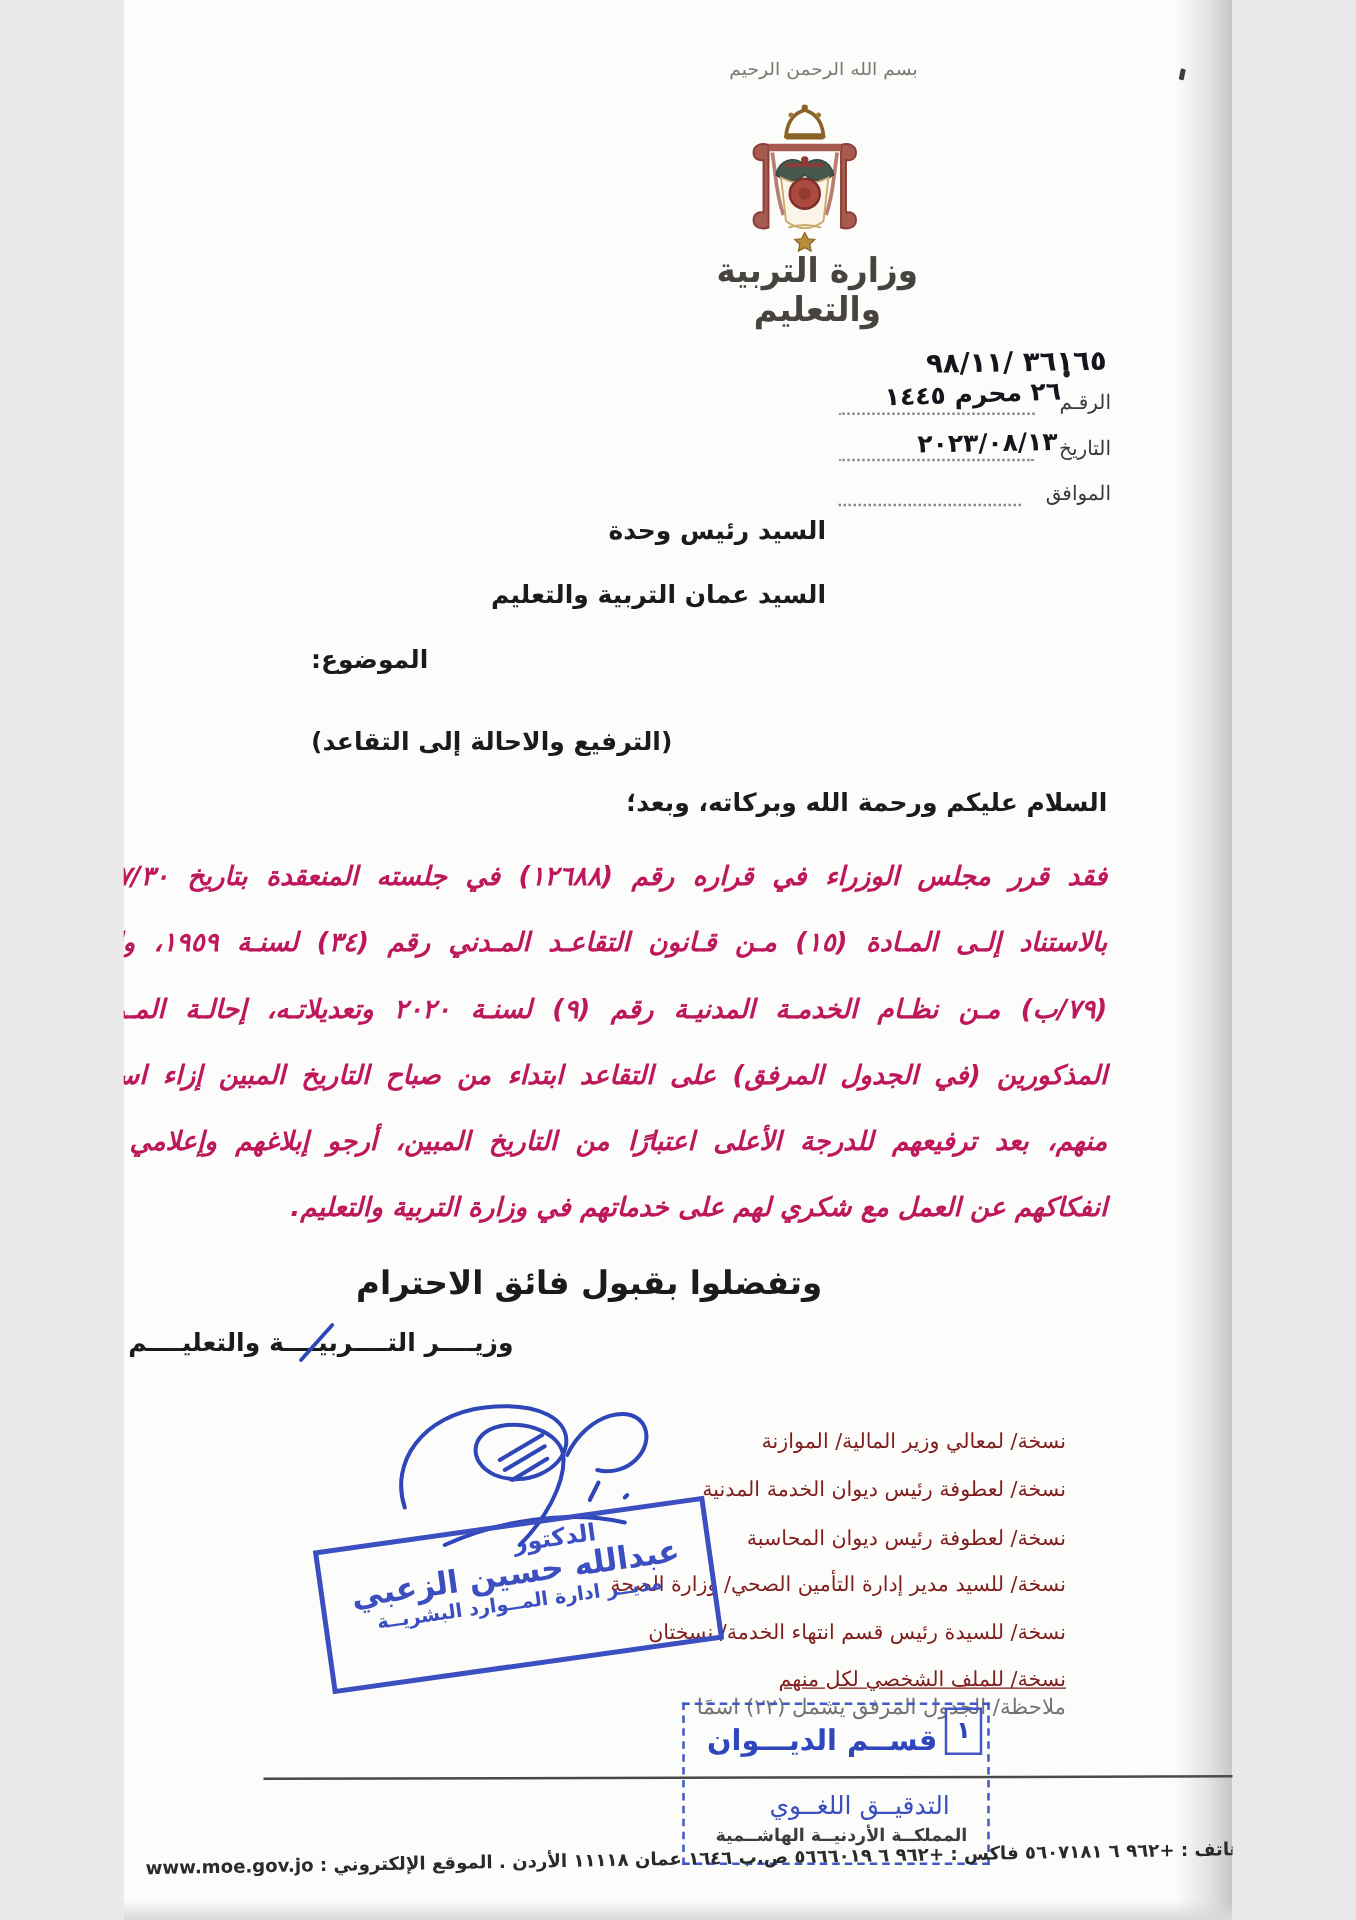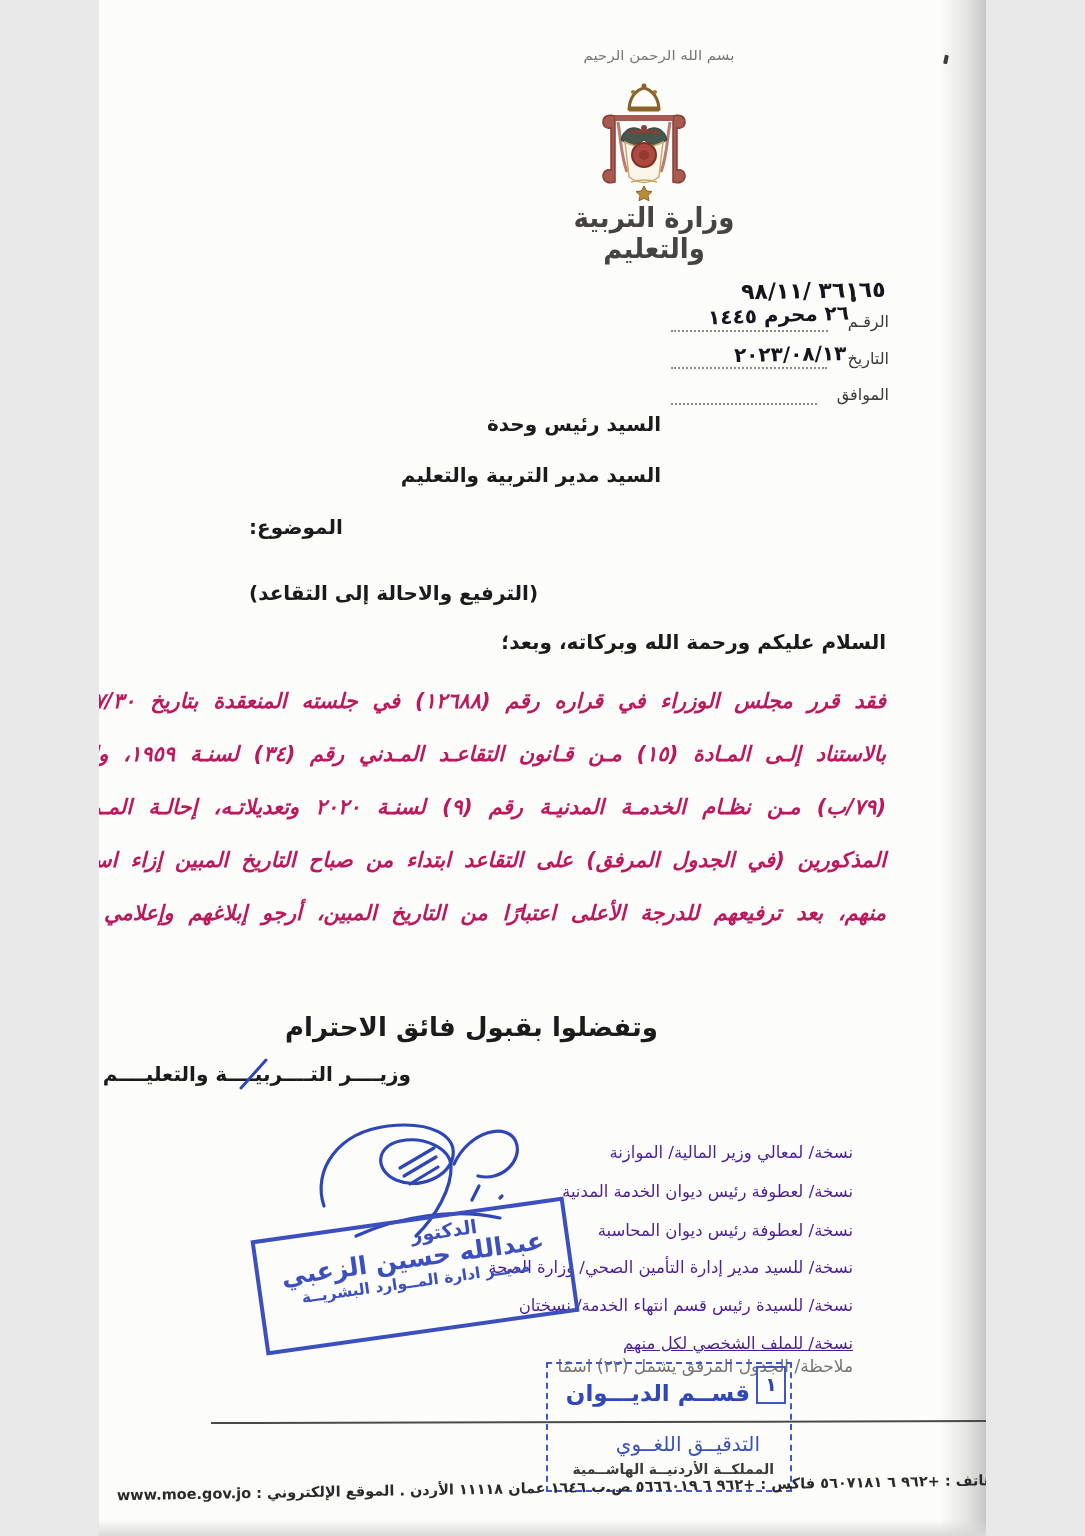--- a/index.html
+++ b/index.html
@@ -25,21 +25,21 @@
   .refval{font-size:20px;font-weight:bold;color:#15151d;}
   
   .addr{right:325px;font-size:20px;font-weight:bold;}
   .subj{left:150px;font-size:20px;font-weight:bold;}
   .greeting{right:100px;top:630px;font-size:20px;font-weight:bold;}
   .bodyline{right:100px;width:845px;font-size:21px;font-weight:bold;color:#be185d;text-align:justify;text-align-last:justify;line-height:1.25;font-style:italic;}
   .bodyline.last{text-align-last:right;}
   .closing{right:328px;top:1012px;font-size:26px;font-weight:bold;}
   .minister{right:575px;top:1062px;font-size:20px;font-weight:bold;white-space:nowrap;}
   
-  .copyline{right:133px;font-size:16.5px;color:#4c1d95;}
+  .copyline{right:133px;font-size:16.5px;color:#7f1d1d;}
   .noteline{right:133px;top:1356px;font-size:17px;color:#737373;}
   
   .hr-stamp{left:158px;top:1218px;width:308px;height:108px;transform:rotate(-8deg);
     border:4px solid #3c4fc0;color:#3c4fc0;text-align:center;background:rgba(255,255,255,0);}
   .hr-stamp .l1{font-size:19px;font-weight:bold;margin-top:2px;padding-left:70px;}
   .hr-stamp .l2{font-size:25px;font-weight:bold;margin-top:-2px;letter-spacing:-1px;}
   .hr-stamp .l3{font-size:15.5px;font-weight:bold;margin-top:0px;}
   
   .diwan-stamp{left:447px;top:1362px;width:242px;height:126px;border:2px dashed #4157c6;color:#2f46bd;}
   .diwan-stamp .num{position:absolute;top:2px;right:4px;width:26px;height:34px;border:2px solid #4157c6;
@@ -109,32 +109,33 @@
     <span class="leader"></span>
   </div>
   <div class="abs refval" style="top:342px;right:140px;direction:ltr;transform:rotate(-1deg);letter-spacing:1px;">٢٠٢٣/٠٨/١٣</div>
 
   <div class="abs refrow" style="top:385px;">
     <span class="lbl">الموافق</span>
     <span class="leader"></span>
   </div>
 
   <div class="abs addr" style="top:412px;">السيد رئيس وحدة</div>
-  <div class="abs addr" style="top:463px;">السيد مدير التربية والتعليم</div>
+  <div class="abs addr" style="top:463px;">السيد عمان التربية والتعليم</div>
 
   <div class="abs subj" style="top:515px;">الموضوع:</div>
   <div class="abs subj" style="top:581px;">(الترفيع والاحالة إلى التقاعد)</div>
 
   <div class="abs greeting">السلام عليكم ورحمة الله وبركاته، وبعد؛</div>
 
   <div class="abs bodyline" style="top:688px;">فقد قرر مجلس الوزراء في قراره رقم (١٢٦٨٨) في جلسته المنعقدة بتاريخ ٢٠٢٣/٧/٣٠</div>
   <div class="abs bodyline" style="top:741px;">بالاستناد إلـى المـادة (١٥) مـن قـانون التقاعـد المـدني رقم (٣٤) لسنـة ١٩٥٩، والمـادة</div>
   <div class="abs bodyline" style="top:794px;">(٧٩/ب) مـن نظـام الخدمـة المدنيـة رقم (٩) لسنـة ٢٠٢٠ وتعديلاتـه، إحالـة المـوظفين</div>
   <div class="abs bodyline" style="top:847px;">المذكورين (في الجدول المرفق) على التقاعد ابتداء من صباح التاريخ المبين إزاء اسم كل</div>
   <div class="abs bodyline" style="top:900px;">منهم، بعد ترفيعهم للدرجة الأعلى اعتبارًا من التاريخ المبين، أرجو إبلاغهم وإعلامي بتاريخ</div>
+  <div class="abs bodyline last" style="top:953px;">انفكاكهم عن العمل مع شكري لهم على خدماتهم في وزارة التربية والتعليم.</div>
 
   <div class="abs closing">وتفضلوا بقبول فائق الاحترام</div>
   <div class="abs minister">وزيــــر التــــربيــــة والتعليــــم</div>
   <div class="abs" style="top:1056px;left:138px;">
     <svg width="34" height="36" viewBox="0 0 34 36">
       <path d="M4,32 L29,4" stroke="#2e46b8" stroke-width="3" stroke-linecap="round" fill="none"></path>
     </svg>
   </div>
 
   <div class="abs copyline" style="top:1143px;">نسخة/ لمعالي وزير المالية/ الموازنة</div>

